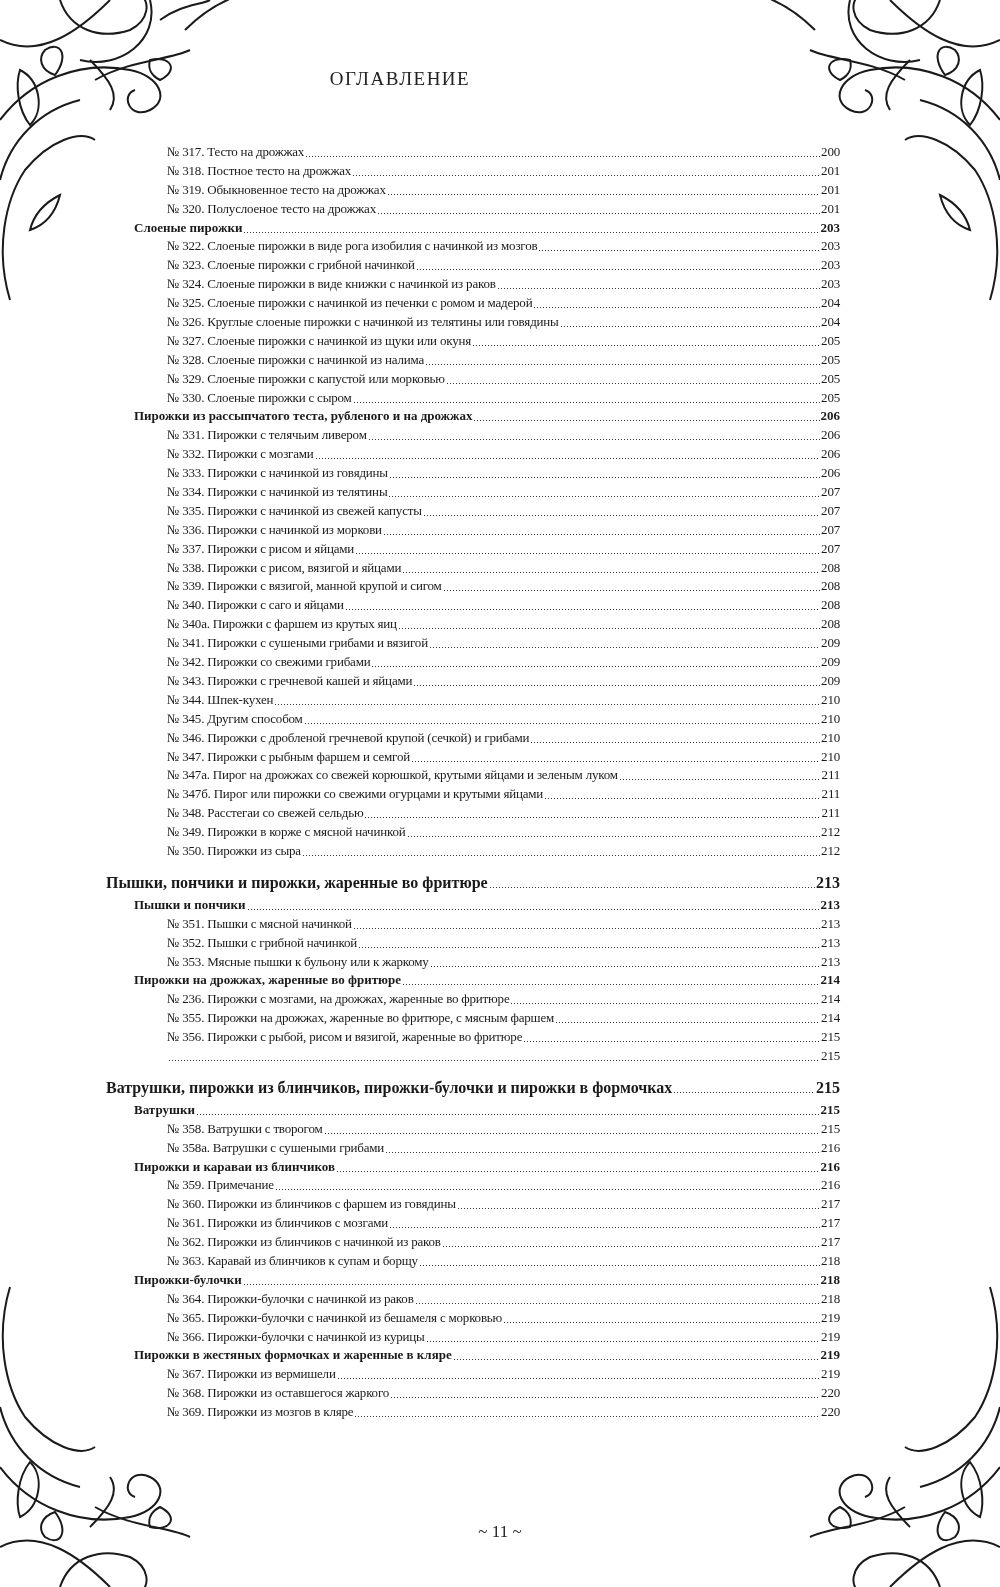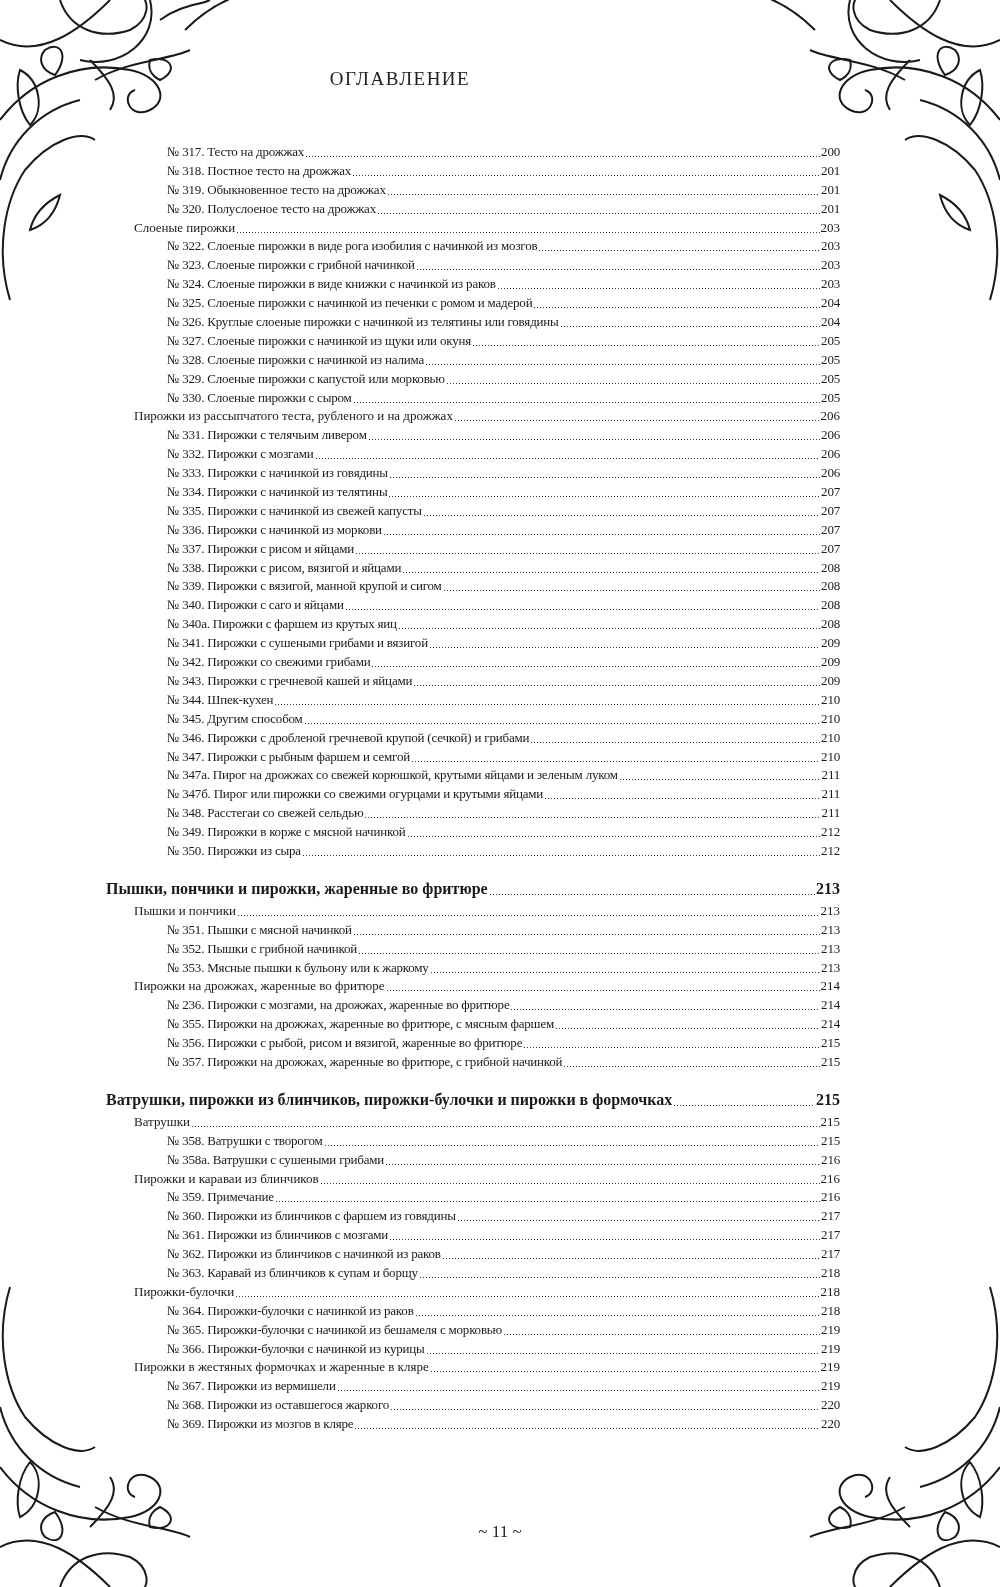--- a/index.html
+++ b/index.html
@@ -14,22 +14,22 @@
   .page-title { position: absolute; top: 68px; left: 0; width: 800px; text-align: center;
                 font-size: 19px; letter-spacing: 1.5px; font-variant: small-caps; color: #222; }
   .toc { position: absolute; top: 142px; left: 106px; width: 734px; }
   .row { display: flex; align-items: baseline; white-space: nowrap; height: 18.9px; line-height: 18.9px; }
   .row .label { flex: 0 0 auto; }
   .row .dots { flex: 1 1 auto; overflow: hidden; margin: 0 1px; height: 14px; position: relative; top: 2px;
                background-image: radial-gradient(circle, #333 0.7px, transparent 0.9px);
                background-size: 3px 3px; background-repeat: repeat-x; background-position: left bottom; }
   .row .page { flex: 0 0 auto; text-align: right; }
   .row.item { padding-left: 61px; font-size: 13px; letter-spacing: -0.2px; }
-  .row.sub { padding-left: 28px; font-size: 13px; font-weight: normal; }
-  .row.sec { padding-left: 0; font-size: 16px; font-weight: bold; height: 25px; line-height: 25px; margin-top: 16px; align-items: center; }
+  .row.sub { padding-left: 28px; font-size: 13px; font-weight: bold; }
+  .row.sec { padding-left: 0; font-size: 16px; font-weight: bold; height: 25px; line-height: 25px; margin-top: 10px; }
   .row.sec .dots { top: 1px; }
   .footer { position: absolute; top: 1522px; left: 0; width: 1000px; text-align: center; font-size: 17px; color: #222; }
 </style>
 </head>
 <body>
 
 <div class="ornament orn-tl">
   <svg viewBox="0 0 240 320" fill="none" stroke="#1a1a1a" stroke-width="2">
     <path d="M0,40 C40,60 80,30 110,0"></path>
     <path d="M60,0 C70,30 100,40 130,30 C150,20 150,0 140,-5"></path>
@@ -325,21 +325,20 @@
       <span class="label">№ 355. Пирожки на дрожжах, жаренные во фритюре, с мясным фаршем</span>
       <span class="dots"></span>
       <span class="page">214</span>
     </div>
     <div class="row item">
       <span class="label">№ 356. Пирожки с рыбой, рисом и вязигой, жаренные во фритюре</span>
       <span class="dots"></span>
       <span class="page">215</span>
     </div>
     <div class="row item">
-      <span class="label">№ 357. Пирожки на дрожжах, жаренные во фритюре, с грибной начинкой</span>
       <span class="dots"></span>
       <span class="page">215</span>
     </div>
     <div class="row sec">
       <span class="label">Ватрушки, пирожки из блинчиков, пирожки-булочки и пирожки в формочках</span>
       <span class="dots"></span>
       <span class="page">215</span>
     </div>
     <div class="row sub">
       <span class="label">Ватрушки</span>

